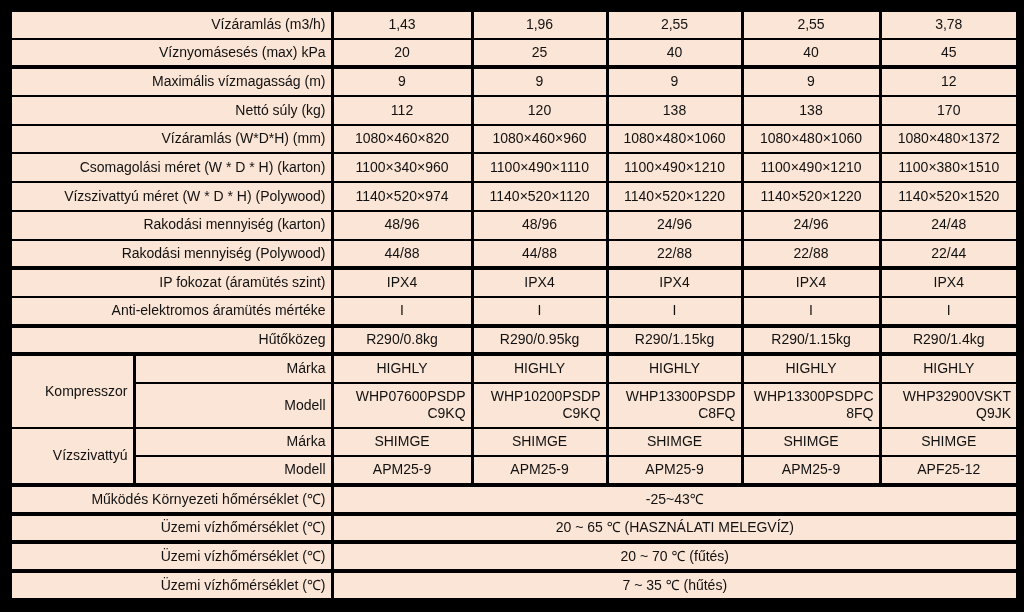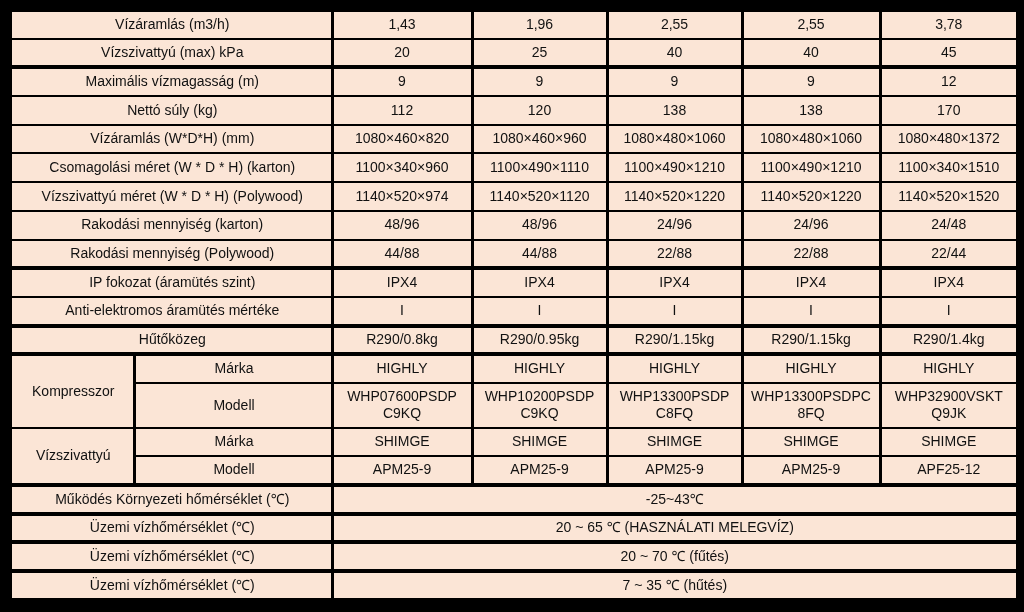--- a/index.html
+++ b/index.html
@@ -23,26 +23,26 @@
     border: 2px solid #000;
     border-left-width: 3px;
     border-right-width: 3px;
     font-size: 14px;
     color: #111;
     padding: 2px 5px;
     vertical-align: middle;
     overflow: hidden;
     line-height: 1.25;
   }
-  td.lbl { text-align: center; padding-left: 7px; }
+  td.lbl { text-align: right; padding-left: 7px; }
   td.val { text-align: center; }
   tr { height: 27px; }
   tr.tall { height: 42px; }
   tr.thick > td { border-top-width: 4px; }
-  .line { display: block; text-align: center; }
+  .line { display: block; text-align: right; }
 </style>
 </head>
 <body>
 
 <table class="spec">
   <colgroup>
     <col style="width:124px">
       <col style="width:198px">
     <col style="width:140px">
       <col style="width:135px">
@@ -53,21 +53,21 @@
   <tbody>
     <tr>
       <td class="lbl" colspan="2">Vízáramlás (m3/h)</td>
       <td class="val">1,43</td>
       <td class="val">1,96</td>
       <td class="val">2,55</td>
       <td class="val">2,55</td>
       <td class="val">3,78</td>
     </tr>
     <tr>
-      <td class="lbl" colspan="2">Vízszivattyú (max) kPa</td>
+      <td class="lbl" colspan="2">Víznyomásesés (max) kPa</td>
       <td class="val">20</td>
       <td class="val">25</td>
       <td class="val">40</td>
       <td class="val">40</td>
       <td class="val">45</td>
     </tr>
     <tr class="thick">
       <td class="lbl" colspan="2">Maximális vízmagasság (m)</td>
       <td class="val">9</td>
       <td class="val">9</td>
@@ -90,21 +90,21 @@
       <td class="val">1080×480×1060</td>
       <td class="val">1080×480×1060</td>
       <td class="val">1080×480×1372</td>
     </tr>
     <tr>
       <td class="lbl" colspan="2">Csomagolási méret (W * D * H) (karton)</td>
       <td class="val">1100×340×960</td>
       <td class="val">1100×490×1110</td>
       <td class="val">1100×490×1210</td>
       <td class="val">1100×490×1210</td>
-      <td class="val">1100×340×1510</td>
+      <td class="val">1100×380×1510</td>
     </tr>
     <tr>
       <td class="lbl" colspan="2">Vízszivattyú méret (W * D * H) (Polywood)</td>
       <td class="val">1140×520×974</td>
       <td class="val">1140×520×1120</td>
       <td class="val">1140×520×1220</td>
       <td class="val">1140×520×1220</td>
       <td class="val">1140×520×1520</td>
     </tr>
     <tr>

